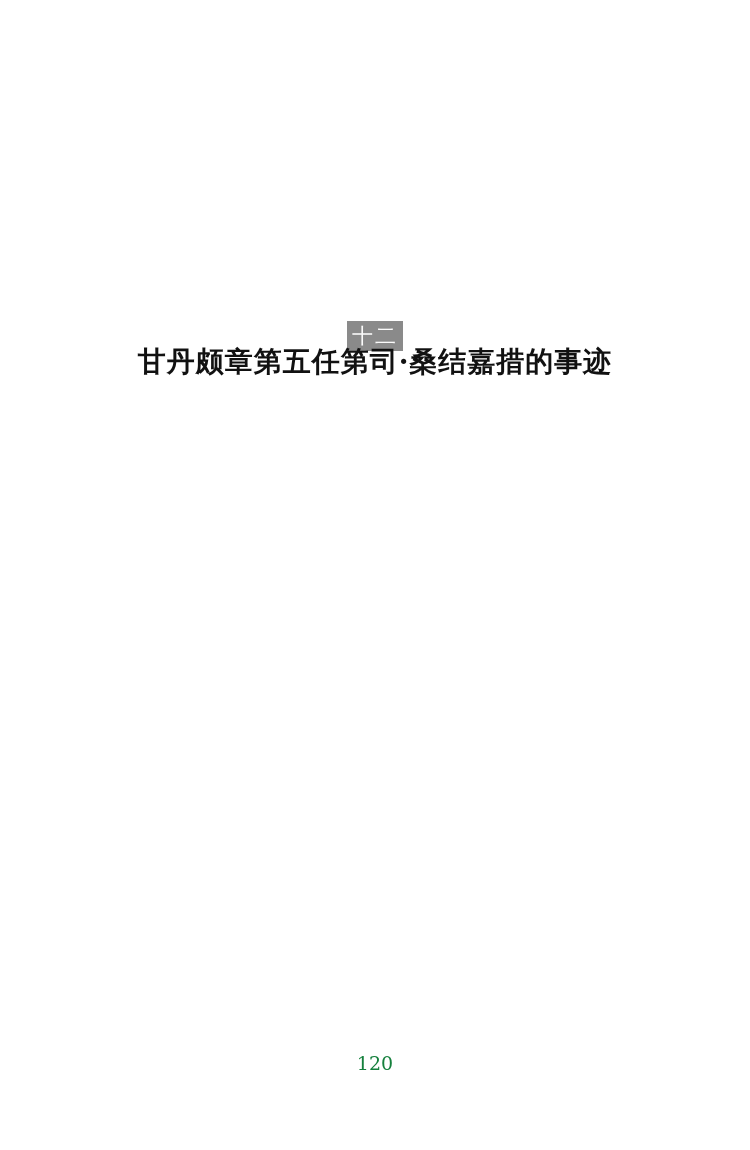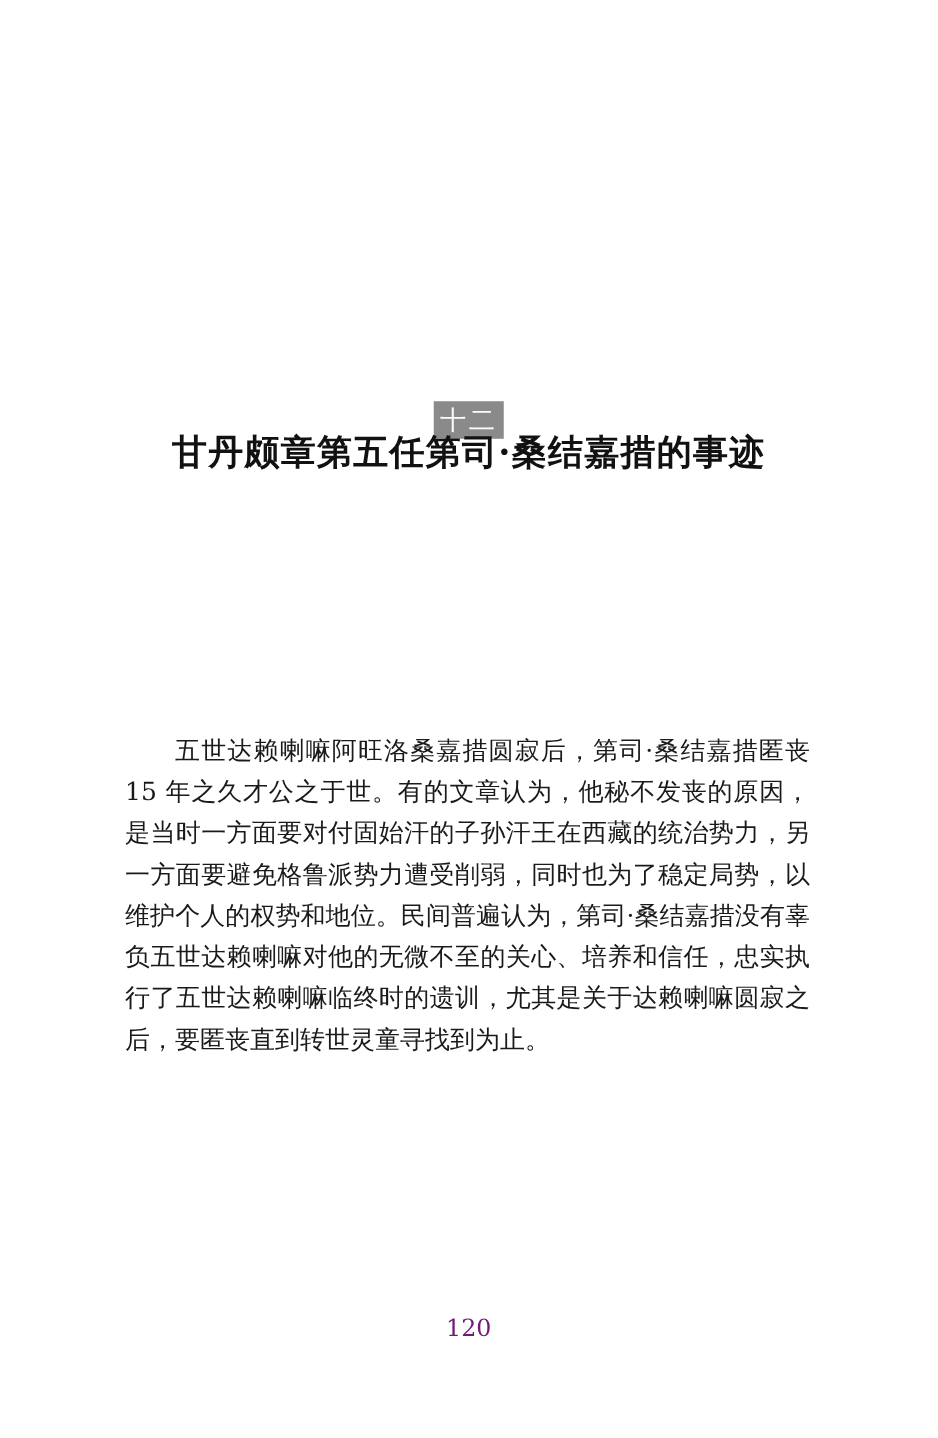--- a/index.html
+++ b/index.html
@@ -63,33 +63,32 @@
     letter-spacing: 0px;
     color: #1a1a1a;
   }
   .page-footer {
     position: absolute;
     top: 1052px;
     left: 0;
     width: 100%;
     text-align: center;
     font-size: 19px;
-    color: #701a75;
+    color: #15803d;
   }
 </style>
 </head>
 <body>
 
 <div class="book-page">
 
   <div class="chapter-badge">
     <span class="badge-box">十二</span>
   </div>
 
   <h1 class="chapter-title">甘丹颇章第五任第司·桑结嘉措的事迹</h1>
 
   <div class="body-text">
-    <p>五世达赖喇嘛阿旺洛桑嘉措圆寂后，第司·桑结嘉措匿丧 15 年之久才公之于世。有的文章认为，他秘不发丧的原因，是当时一方面要对付固始汗的子孙汗王在西藏的统治势力，另一方面要避免格鲁派势力遭受削弱，同时也为了稳定局势，以维护个人的权势和地位。民间普遍认为，第司·桑结嘉措没有辜负五世达赖喇嘛对他的无微不至的关心、培养和信任，忠实执行了五世达赖喇嘛临终时的遗训，尤其是关于达赖喇嘛圆寂之后，要匿丧直到转世灵童寻找到为止。</p>
   </div>
 
   <div class="page-footer">120</div>
 
 </div>
 
 </body></html>

